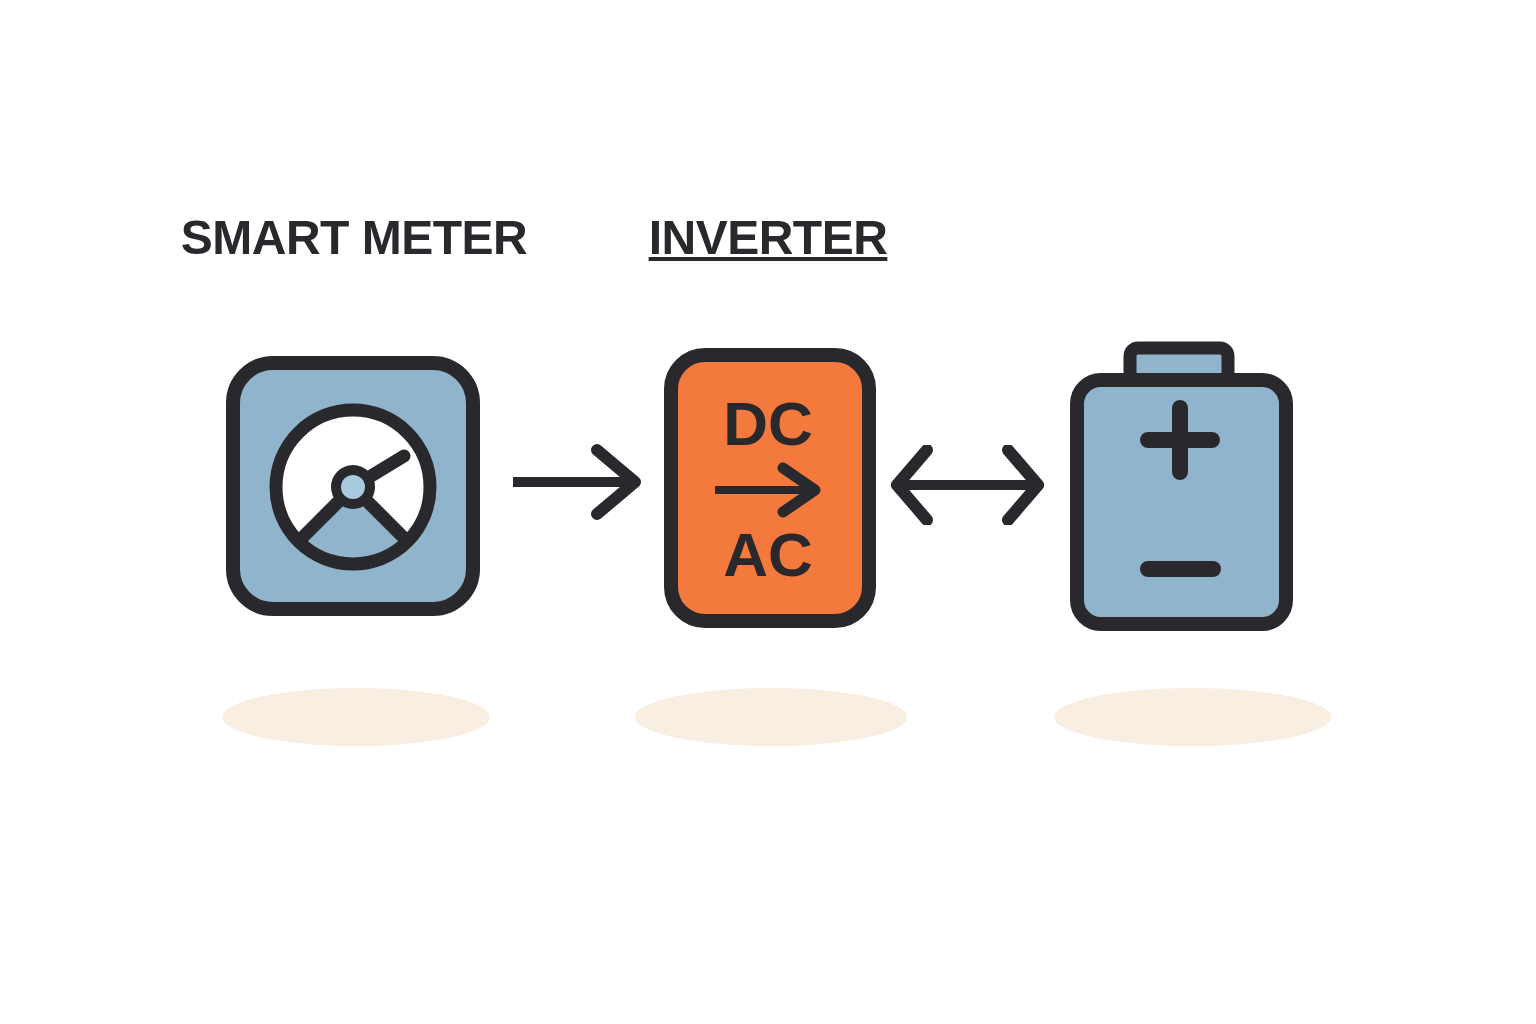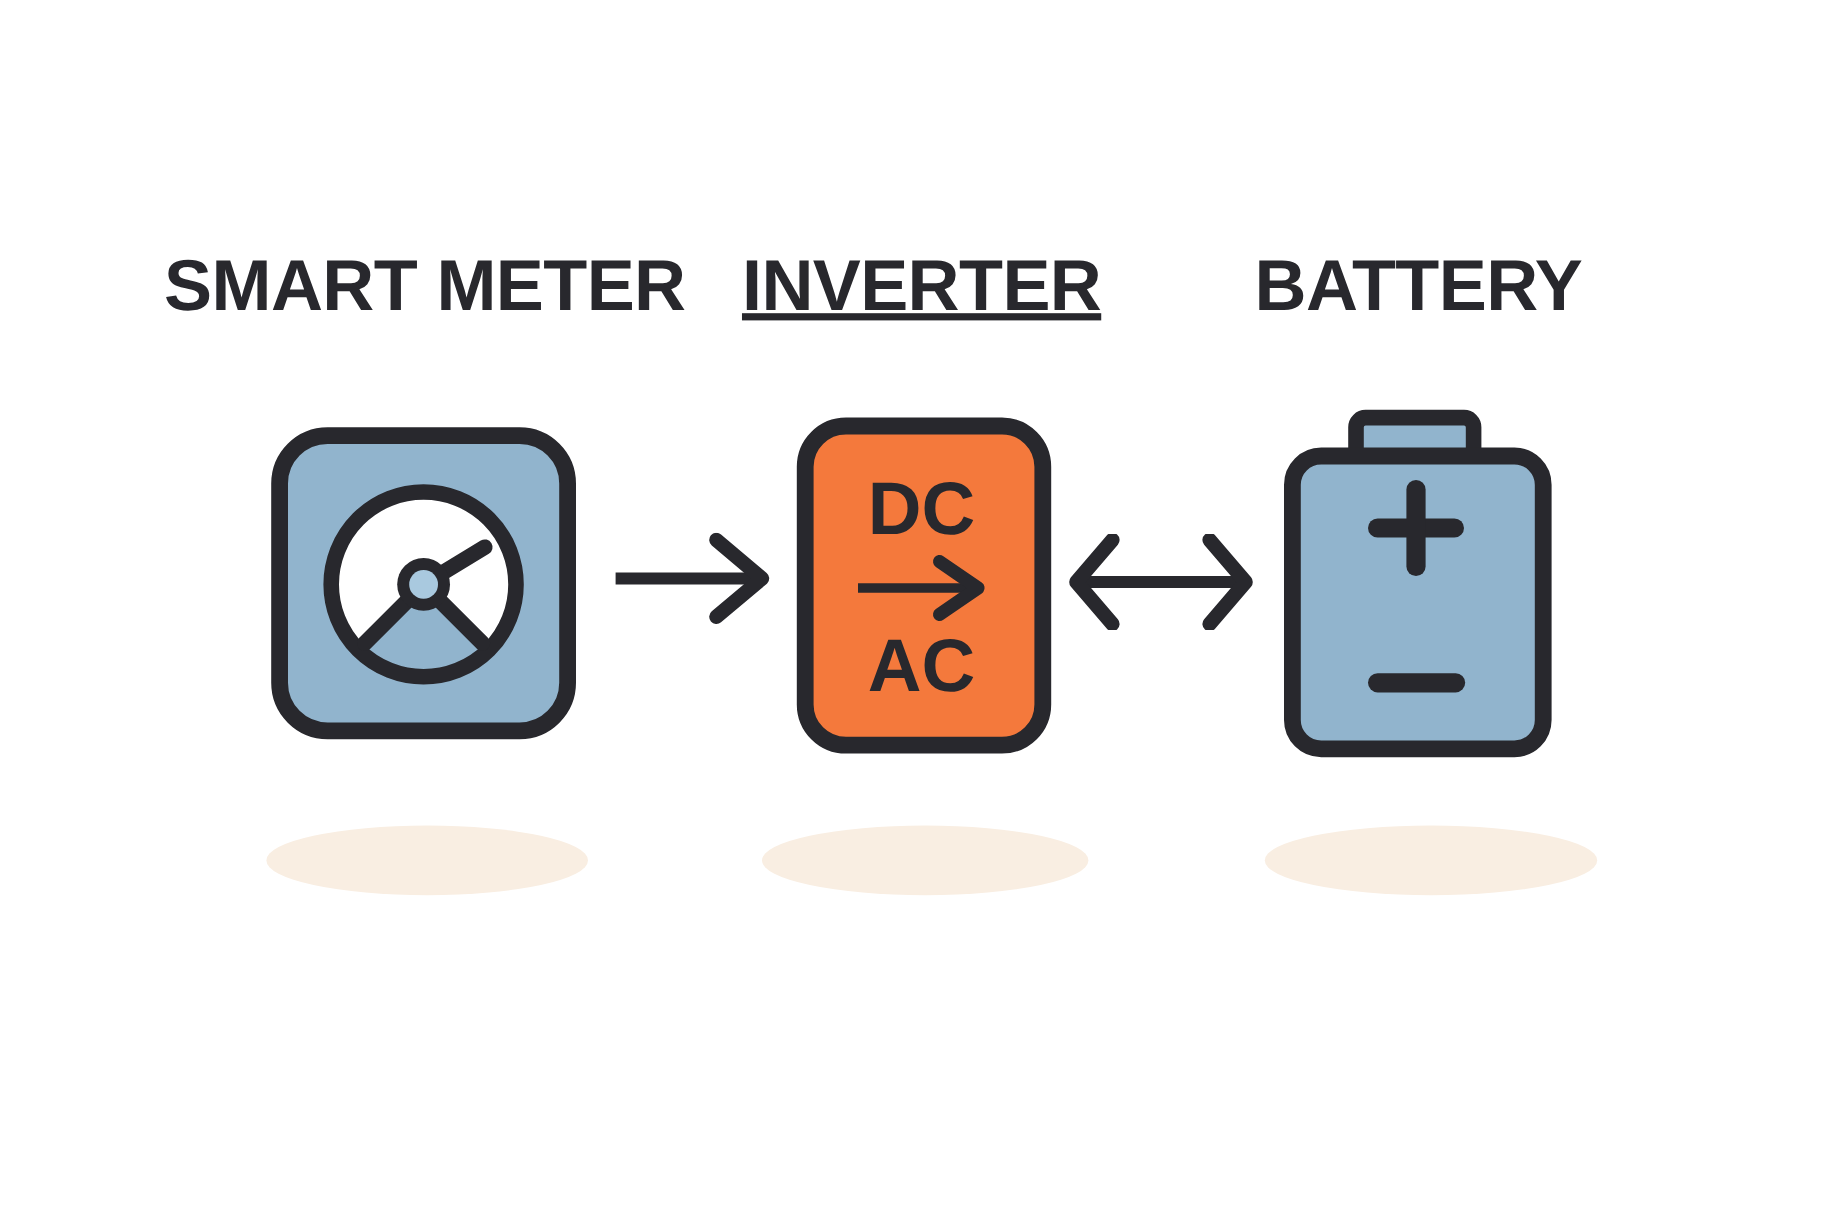--- a/index.html
+++ b/index.html
@@ -18,21 +18,21 @@
     width:1536px;height:1024px;
     background:var(--background);
     overflow:hidden;
     font-family:"Liberation Sans", sans-serif;
   }
   .node-label{
     position:absolute;
     width:450px;
     text-align:center;
     font-weight:700;
-    font-size:60px;
+    font-size:48px;
     line-height:52px;
     letter-spacing:-0.5px;
     color:var(--dark);
     top:212px;
   }
   #label-meter{left:129px;}
   #label-inverter{left:543px;text-decoration:underline;}
   #label-battery{left:957px;}
   .icon-svg{position:absolute;display:block;}
   #svg-meter{left:225px;top:355px;}
@@ -55,21 +55,20 @@
     fill:var(--dark);
   }
 </style>
 </head>
 <body>
 
 <div class="canvas">
 
   <div class="node-label" id="label-meter">SMART METER</div>
   <div class="node-label" id="label-inverter">INVERTER</div>
-  <div class="node-label" id="label-battery">BATTERY</div>
 
   <svg class="icon-svg" id="svg-meter" width="256" height="262" viewBox="0 0 256 262">
     <rect x="8" y="8" width="240" height="246" rx="40" style="fill:var(--blue);stroke:var(--dark);stroke-width:14"></rect>
     <circle cx="128" cy="132" r="77" style="fill:var(--white)"></circle>
     <path d="M128 132 L73.5 186.5 A77 77 0 0 0 182.5 186.5 Z" style="fill:var(--blue)"></path>
     <circle cx="128" cy="132" r="77" style="fill:none;stroke:var(--dark);stroke-width:13"></circle>
     <line x1="128" y1="132" x2="79" y2="181" style="stroke:var(--dark);stroke-width:13;stroke-linecap:round"></line>
     <line x1="128" y1="132" x2="177" y2="181" style="stroke:var(--dark);stroke-width:13;stroke-linecap:round"></line>
     <line x1="128" y1="132" x2="179" y2="101" style="stroke:var(--dark);stroke-width:13;stroke-linecap:round"></line>
     <circle cx="128" cy="132" r="22" style="fill:var(--dark)"></circle>

